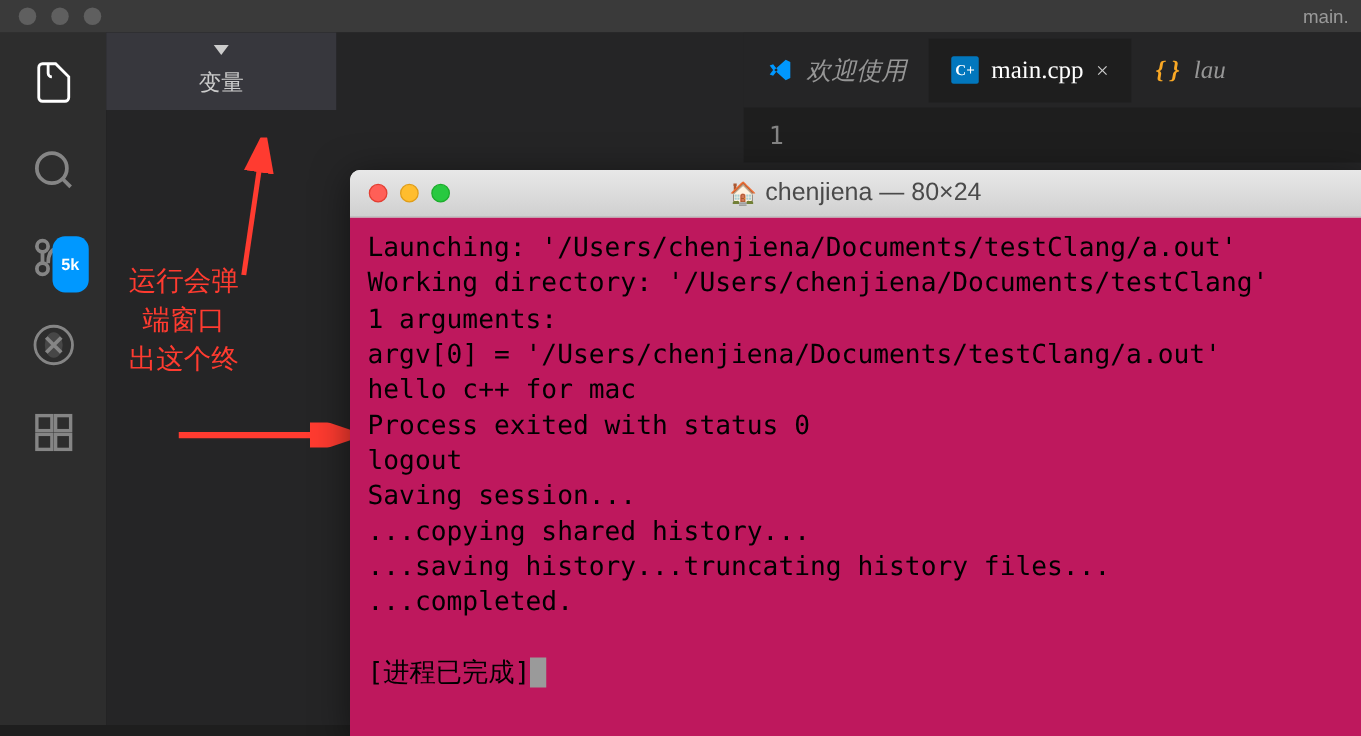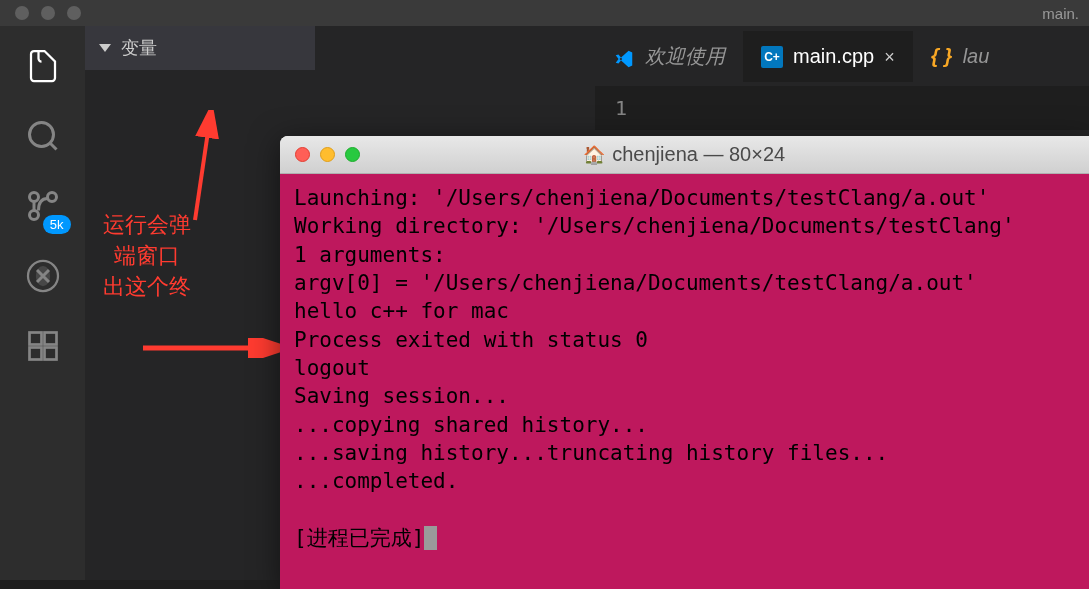--- a/index.html
+++ b/index.html
@@ -73,22 +73,22 @@
       width: 36px;
       height: 36px;
     }
     .badge {
       position: absolute;
       bottom: -8px;
       right: -8px;
       background: #0098ff;
       color: #fff;
       font-size: 13px;
-      font-weight: 400;
-      padding: 2px 7px;
+      font-weight: 700;
+      padding: 15px 7px;
       border-radius: 10px;
     }
     
     
     .side-panel {
       flex: 1;
       background: #252526;
       display: flex;
       flex-direction: column;
       position: relative;
@@ -143,21 +143,22 @@
     
     
     .variables-header {
       background: #37373d;
       color: #ccc;
       font-size: 18px;
       padding: 10px 14px;
       display: flex;
       align-items: center;
       gap: 10px;
-      width: 230px;
+      width: 184px;
+      flex-direction: column;
     }
     .caret-down {
       width: 0;
       height: 0;
       border-left: 6px solid transparent;
       border-right: 6px solid transparent;
       border-top: 8px solid #ccc;
     }
     
     
@@ -167,27 +168,28 @@
       right: 0;
       top: 0;
       height: 60px;
       display: flex;
       align-items: center;
       background: #252526;
       gap: 0;
     }
     .editor-tab {
       display: flex;
-      align-items: flex-end;
+      align-items: center;
       gap: 10px;
       padding: 14px 18px;
       color: #969696;
       font-size: 20px;
       font-style: italic;
       cursor: pointer;
+      font-family: Liberation Serif, serif;
     }
     .editor-tab.active {
       background: #1e1e1e;
       color: #fff;
       font-style: normal;
     }
     .close-x {
       color: #ccc;
       font-size: 18px;
       font-style: normal;

